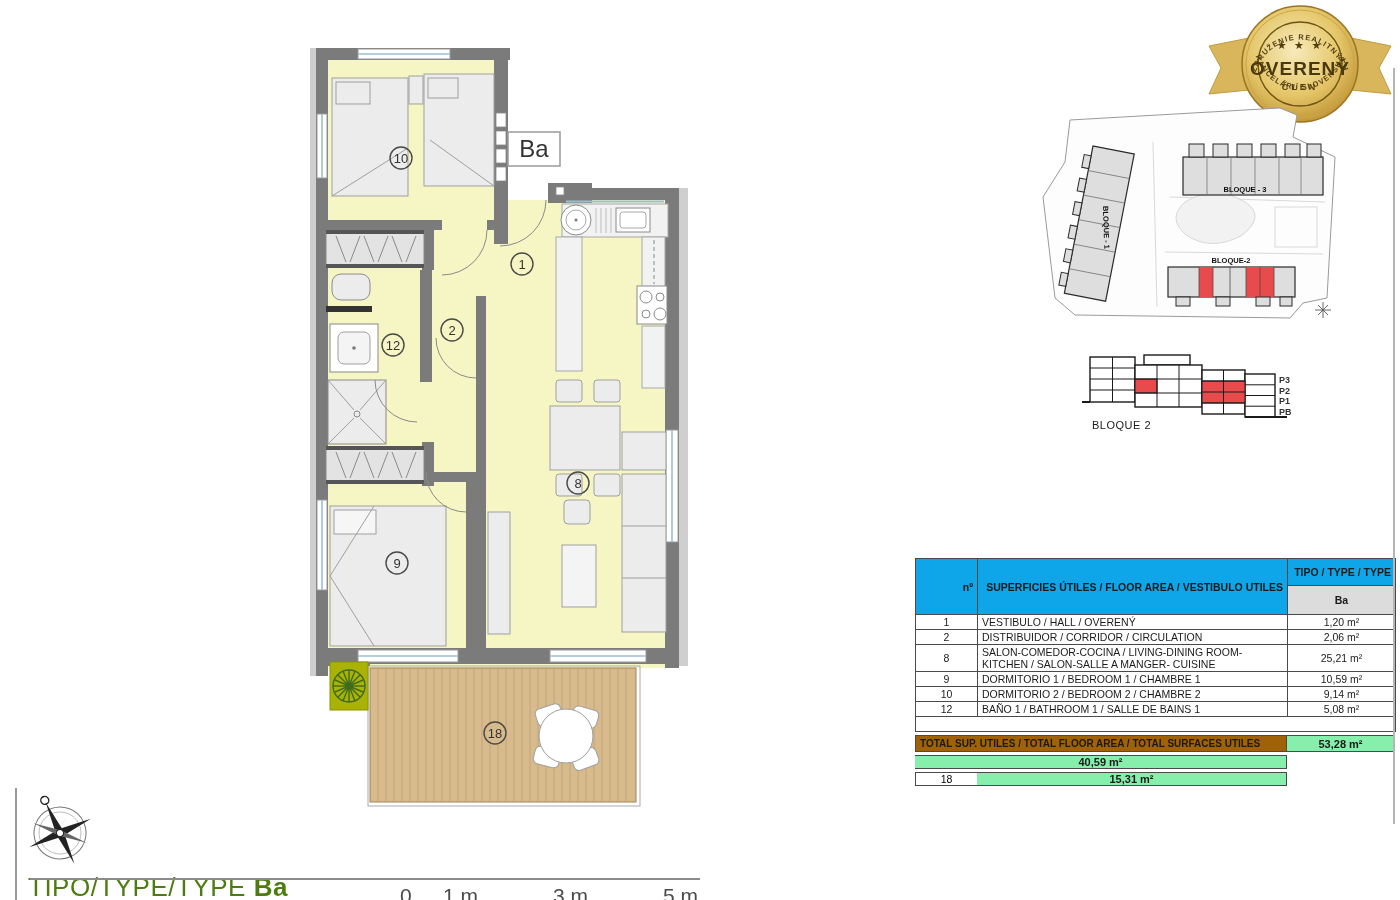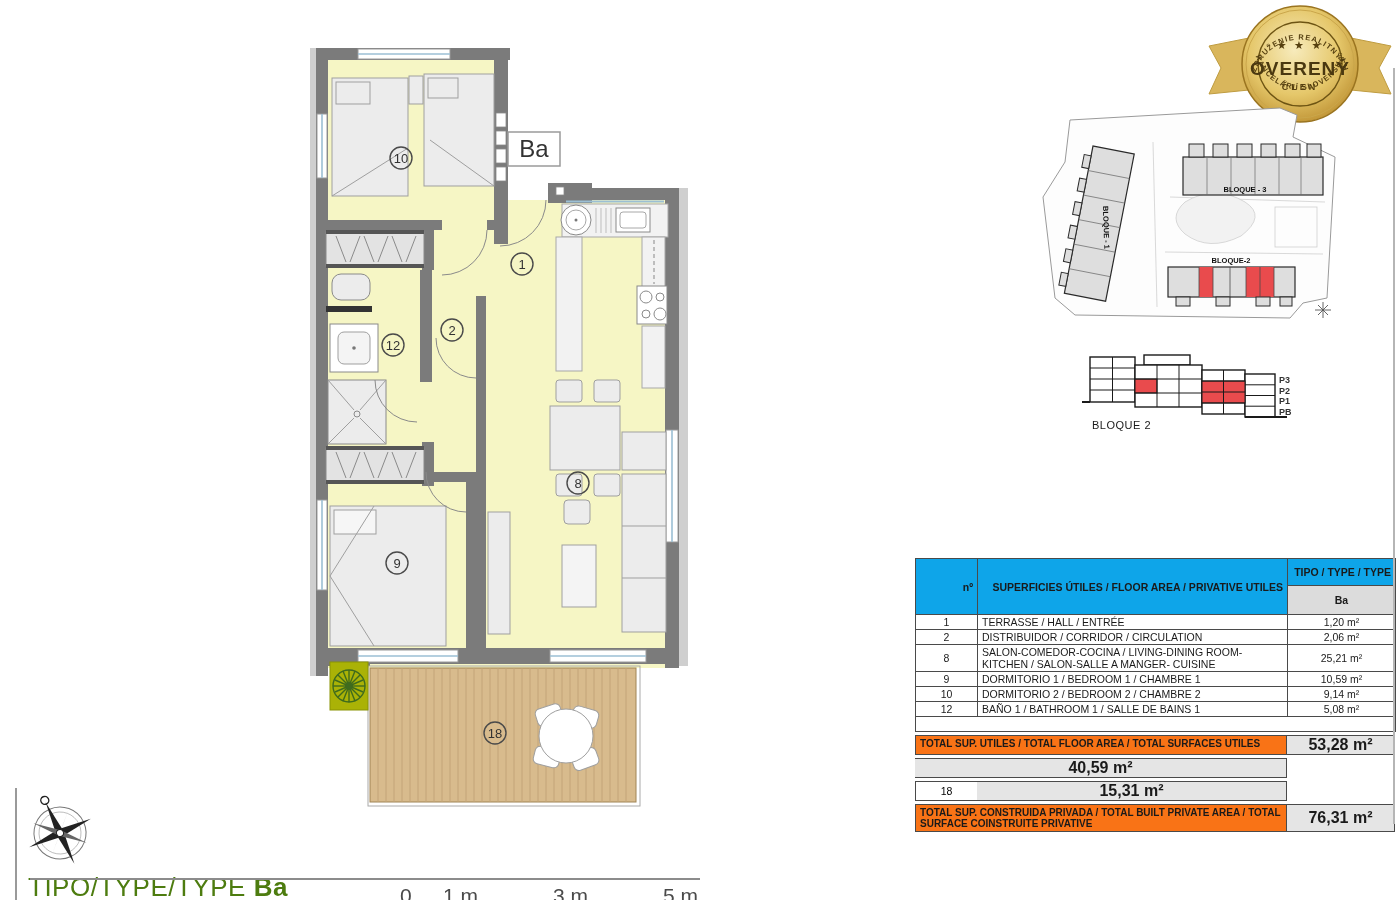--- a/index.html
+++ b/index.html
@@ -10,22 +10,22 @@
   #areas-table{left:915px;top:558px;width:482px;}
   table.main{border-collapse:collapse;width:480px;table-layout:fixed;}
   table.main td{border:1px solid #4a4a4a;font-size:10.5px;color:#1a1a1a;padding:1px 4px;vertical-align:middle;}
   td.hdr{background:#0ea5e9;font-weight:bold;text-align:right;font-size:11px;}
   td.typeval{background:#dcdcdc;font-weight:bold;text-align:center;font-size:15px;}
   td.cnum{text-align:center;}
   td.careaval{text-align:center;margin-top:40px;}
   tr.gap td{border-top:1px solid #4a4a4a;height:12px;background:#fff;}
   .sumwrap{width:480px;margin-top:3px;}
   .sumrow{display:grid;grid-template-columns:372px 108px;margin-bottom:3px;}
-  .sumrow .lbl{background:#f97316;border:1px solid #4a4a4a;font-size:10px;font-weight:bold;padding:2px 4px;color:#1a1a1a;}
-  .sumrow .val{background:#e5e5e5;border:1px solid #4a4a4a;border-left:none;font-size:16px;font-weight:bold;
+  .sumrow .lbl{background:#a16207;border:1px solid #4a4a4a;font-size:10px;font-weight:bold;padding:2px 4px;color:#1a1a1a;}
+  .sumrow .val{background:#86efac;border:1px solid #4a4a4a;border-left:none;font-size:11px;font-weight:bold;
                display:flex;align-items:center;justify-content:center;color:#1a1a1a;}
   .sumrow.three{grid-template-columns:62px 310px 108px;}
   .sumrow.three .num{background:#fff;border:1px solid #4a4a4a;border-right:none;display:flex;align-items:center;justify-content:center;font-size:10.5px;}
   .sumrow.three .lbl{background:#fff;}
   
   #plan-title{left:28px;top:872px;font-size:26px;color:#4d7c0f;letter-spacing:.5px;}
   #plan-title b{font-weight:800;}
   #title-underline{left:30px;top:878px;width:670px;height:2px;background:#8c8c8c;}
   .scale-num{top:884px;font-size:21px;color:#4a4a4a;}
   #left-edge{left:15px;top:788px;width:2px;height:112px;background:#9a9a9a;}
@@ -413,29 +413,29 @@
 <div class="abs" id="areas-table">
   <table class="main">
     <colgroup>
         <col style="width:62px">
         <col style="width:310px">
         <col style="width:108px">
       </colgroup>
     <tbody>
         <tr>
       <td rowspan="2" class="hdr">nº</td>
-      <td rowspan="2" class="hdr">SUPERFICIES ÚTILES / FLOOR AREA / PRIVATIVE UTILES</td>
+      <td rowspan="2" class="hdr">SUPERFICIES ÚTILES / FLOOR AREA / VESTIBULO UTILES</td>
       <td class="hdr" style="height:24px">TIPO / TYPE / TYPE</td>
     </tr>
     <tr>
       <td class="typeval" style="height:26px">Ba</td>
     </tr>
     <tr style="height:13px">
       <td class="cnum">1</td>
-      <td>TERRASSE / HALL / ENTRÉE</td>
+      <td>VESTIBULO / HALL / OVERENÝ</td>
       <td class="careaval">1,20 m²</td>
     </tr>
     <tr style="height:13px">
       <td class="cnum">2</td>
       <td>DISTRIBUIDOR / CORRIDOR / CIRCULATION</td>
       <td class="careaval">2,06 m²</td>
     </tr>
     <tr style="height:26px">
       <td class="cnum">8</td>
       <td>SALON-COMEDOR-COCINA / LIVING-DINING ROOM- KITCHEN / SALON-SALLE A MANGER- CUISINE</td>
@@ -466,24 +466,20 @@
       <div class="lbl">TOTAL SUP. UTILES / TOTAL FLOOR AREA / TOTAL SURFACES UTILES</div>
       <div class="val">53,28 m²</div>
     </div>
     <div class="sumrow">
       <div class="val">40,59 m²</div>
     </div>
     <div class="sumrow three">
       <div class="num">18</div>
       <div class="val">15,31 m²</div>
     </div>
-    <div class="sumrow">
-      <div class="lbl">TOTAL SUP. CONSTRUIDA PRIVADA / TOTAL BUILT PRIVATE AREA / TOTAL SURFACE COINSTRUITE PRIVATIVE</div>
-      <div class="val">76,31 m²</div>
-    </div>
   </div>
 </div>
 
 <svg class="abs" style="left:20px;top:795px" width="80" height="78" viewBox="0 0 80 78">
   <g transform="rotate(-25 40 38)">
     <circle cx="40" cy="38" r="26" fill="none" stroke="#777" stroke-width="1"></circle>
     <circle cx="40" cy="38" r="21" fill="none" stroke="#aaa" stroke-width="0.7"></circle>
     <path d="M40,4 L44,38 L40,72 L36,38 Z" fill="#222"></path>
     <path d="M6,38 L40,34 L74,38 L40,42 Z" fill="#222"></path>
     <path d="M20,18 L42,36 L60,58 L38,40 Z" fill="#666"></path>

